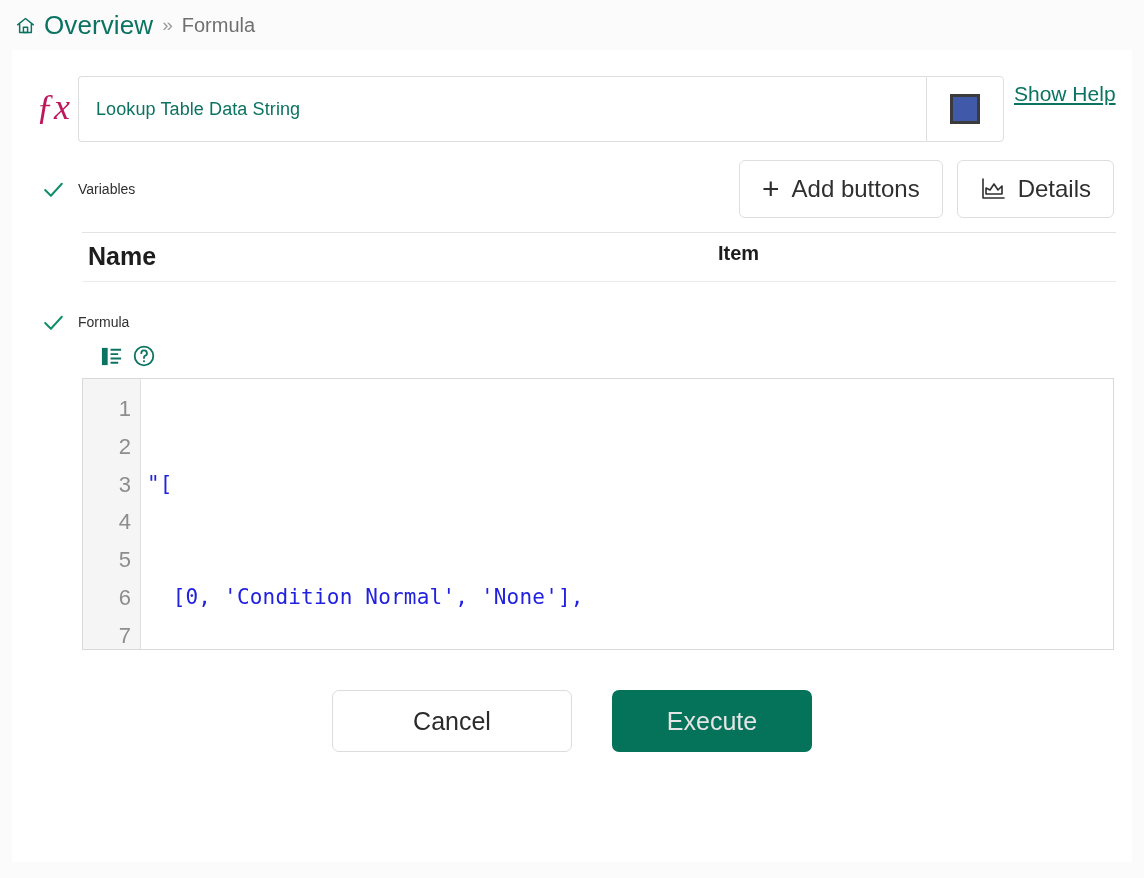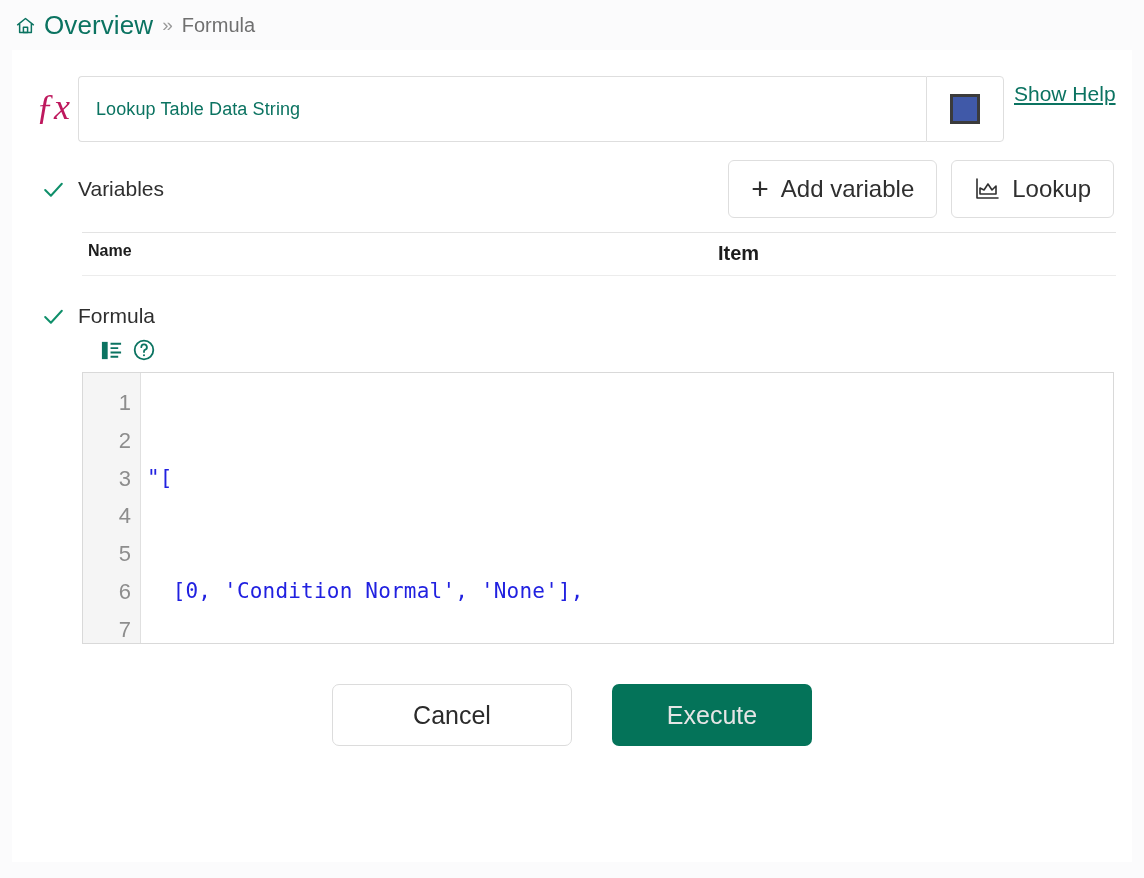--- a/index.html
+++ b/index.html
@@ -134,21 +134,21 @@
   }
   .check-col {
     width: 50px;
     flex: 0 0 50px;
     display: flex;
     align-items: center;
     justify-content: center;
     color: #0f8f6a;
   }
   .section-title {
-    font-size: 21px;
+    font-size: 14px;
     color: #2f2f2f;
   }
   .section-spacer { flex: 1 1 auto; }
 
   .btn-group { display: flex; gap: 14px; padding-right: 2px; }
   .ghost-btn {
     border: 1px solid #dedede;
     background: #fff;
     border-radius: 6px;
     height: 58px;
@@ -166,21 +166,21 @@
   
   .vars-table {
     margin: 14px 0 0 54px;
     border-top: 1px solid #e3e3e3;
   }
   .vars-head {
     display: flex;
     padding: 9px 0 10px 6px;
     border-bottom: 1px solid #ececec;
   }
-  .vars-head .col-name { width: 630px; font-size: 16px; font-weight: bold; color: #1d1d1d; }
+  .vars-head .col-name { width: 630px; font-size: 25px; font-weight: bold; color: #1d1d1d; }
   .vars-head .col-item { font-size: 20px; font-weight: bold; color: #1d1d1d; }
   .vars-empty {
     background: #f7f7f7;
     text-align: center;
     font-style: italic;
     font-size: 21px;
     color: #2e2e2e;
     padding: 13px 0 15px 0;
   }
 
@@ -292,30 +292,30 @@
     <span class="check-col">
       <svg width="25" height="25" viewBox="0 0 24 24" fill="none" stroke="currentColor" stroke-width="1.9" stroke-linecap="round" stroke-linejoin="round">
         <path d="M4 12.5 9.5 18 20 6.5"></path>
       </svg>
     </span>
     <span class="section-title">Variables</span>
     <span class="section-spacer"></span>
     <div class="btn-group">
       <button class="ghost-btn">
         <span class="plus-glyph">+</span>
-        <span>Add variable</span>
+        <span>Add buttons</span>
       </button>
       <button class="ghost-btn">
         <span style="display:inline-flex;">
           <svg width="26" height="24" viewBox="0 0 26 24" fill="none" stroke="currentColor" stroke-width="1.6" stroke-linecap="round" stroke-linejoin="round">
             <path d="M3 2v19h21"></path>
             <path d="M6 17h16V9l-4 4-4-6-4 6-4-2z"></path>
           </svg>
         </span>
-        <span>Lookup</span>
+        <span>Details</span>
       </button>
     </div>
   </div>
 
   <div class="vars-table">
     <div class="vars-head">
       <span class="col-name">Name</span>
       <span class="col-item">Item</span>
     </div>
   </div>

